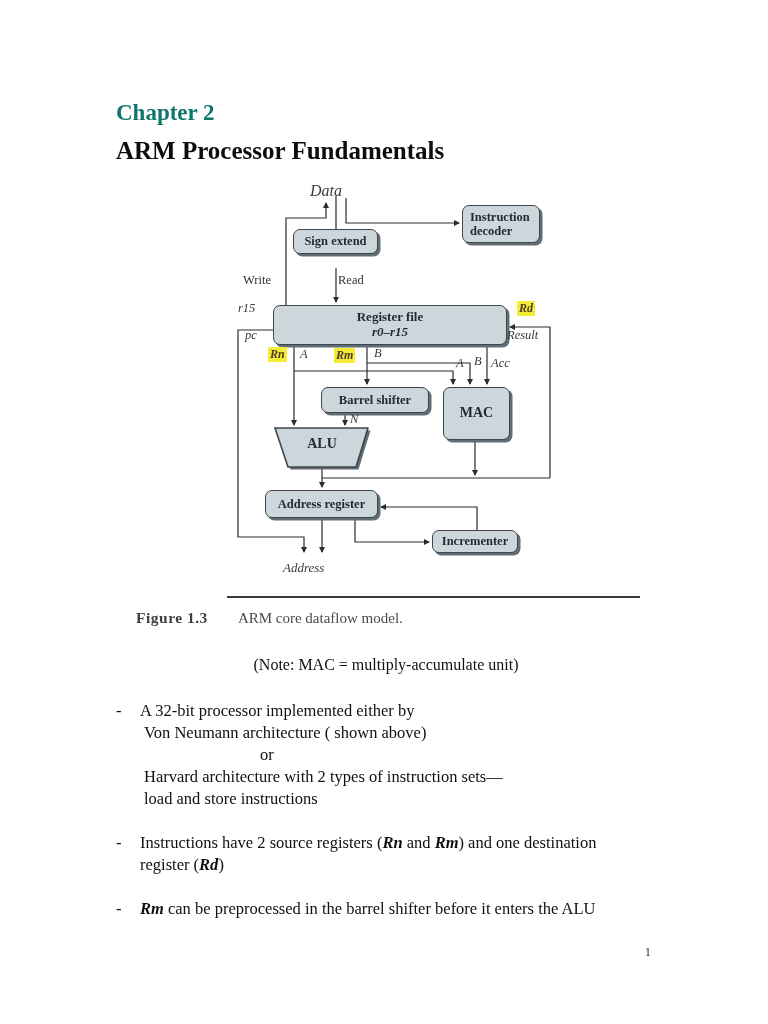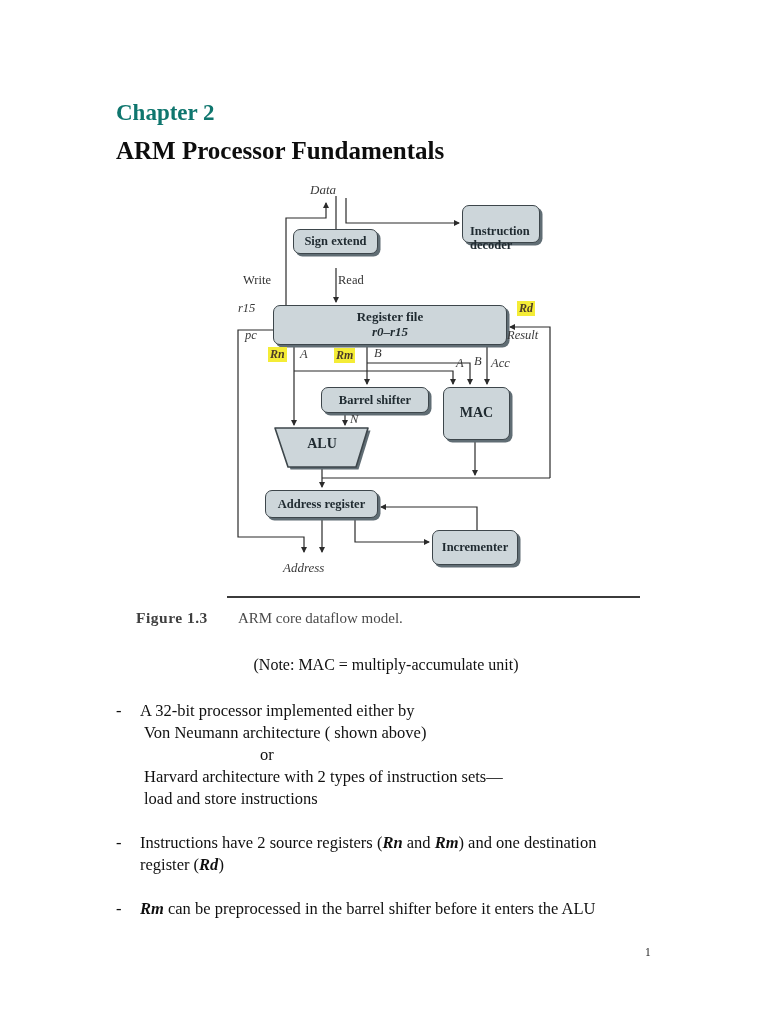--- a/index.html
+++ b/index.html
@@ -79,21 +79,21 @@
         <polyline points="125,336 125,360 199,360" marker-end="url(#ah)"></polyline>
         <polyline points="43,148 8,148 8,355 74,355 74,370" marker-end="url(#ah)"></polyline>
         <polyline points="92,336 92,370" marker-end="url(#ah)"></polyline>
       </g>
       <g>
         <polygon points="47.5,248.5 140.5,248.5 128.5,287.5 60.5,287.5" fill="#606d74"></polygon>
         <polygon points="45,246 138,246 126,285 58,285" fill="#cdd6da" stroke="#3d464b" stroke-width="1.6" stroke-linejoin="round"></polygon>
       </g>
     </svg>
 
-    <div class="dbox two-line left-align" style="left:232px;top:23px;width:78px;height:38px;align-items:flex-start;padding-top:18px;">
+    <div class="dbox two-line left-align" style="left:232px;top:23px;width:78px;height:38px;align-items:flex-start;padding-top:4px;">
       <span>Instruction</span>
       <span>decoder</span>
     </div>
 
     <div class="dbox" style="left:63px;top:47px;width:85px;height:25px;">
       <span>Sign extend</span>
     </div>
 
     <div class="dbox two-line" style="left:43px;top:123px;width:234px;height:40px;font-size:13px;">
       <span>Register file</span>
@@ -107,25 +107,25 @@
     <div class="dbox" style="left:213px;top:205px;width:67px;height:53px;font-size:14px;">
       <span>MAC</span>
     </div>
 
     <div class="alu-label">ALU</div>
 
     <div class="dbox" style="left:35px;top:308px;width:113px;height:28px;">
       <span>Address register</span>
     </div>
 
-    <div class="dbox" style="left:202px;top:348px;width:86px;height:35px;">
+    <div class="dbox" style="left:202px;top:348px;width:86px;height:23px;">
       <span>Incrementer</span>
     </div>
 
-    <div class="dlabel" style="left:80px;top:0px;font-size:13px;">Data</div>
+    <div class="dlabel" style="left:80px;top:0px;font-size:16px;">Data</div>
     <div class="dlabel upright" style="left:13px;top:91px;">Write</div>
     <div class="dlabel upright" style="left:108px;top:91px;">Read</div>
     <div class="dlabel" style="left:8px;top:119px;">r15</div>
     <div class="dlabel" style="left:15px;top:146px;">pc</div>
     <div class="hl" style="left:287px;top:119px;">Rd</div>
     <div class="dlabel" style="left:277px;top:146px;">Result</div>
     <div class="hl" style="left:38px;top:165px;">Rn</div>
     <div class="dlabel" style="left:70px;top:165px;">A</div>
     <div class="hl" style="left:104px;top:166px;">Rm</div>
     <div class="dlabel" style="left:144px;top:164px;">B</div>

